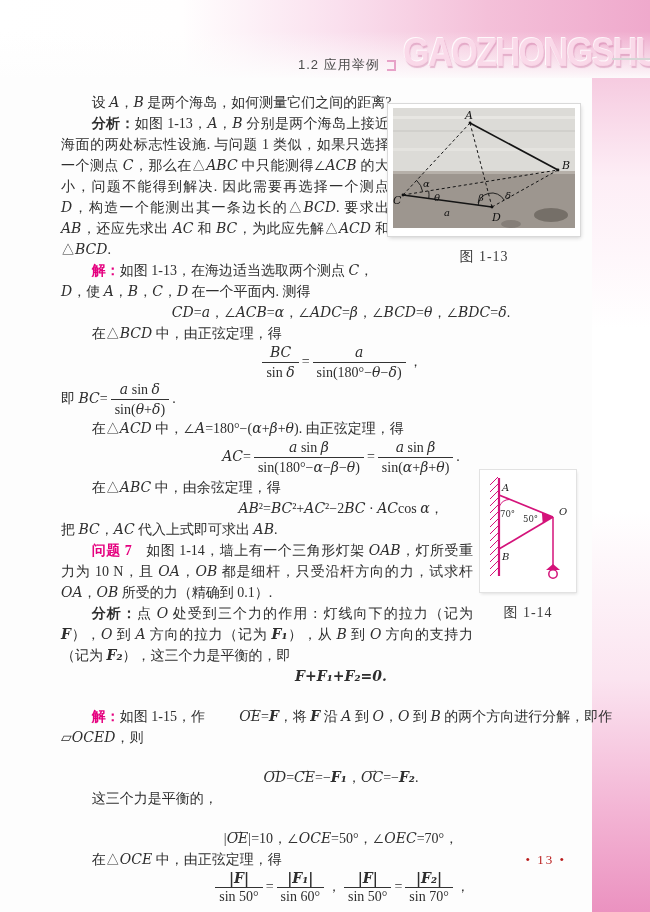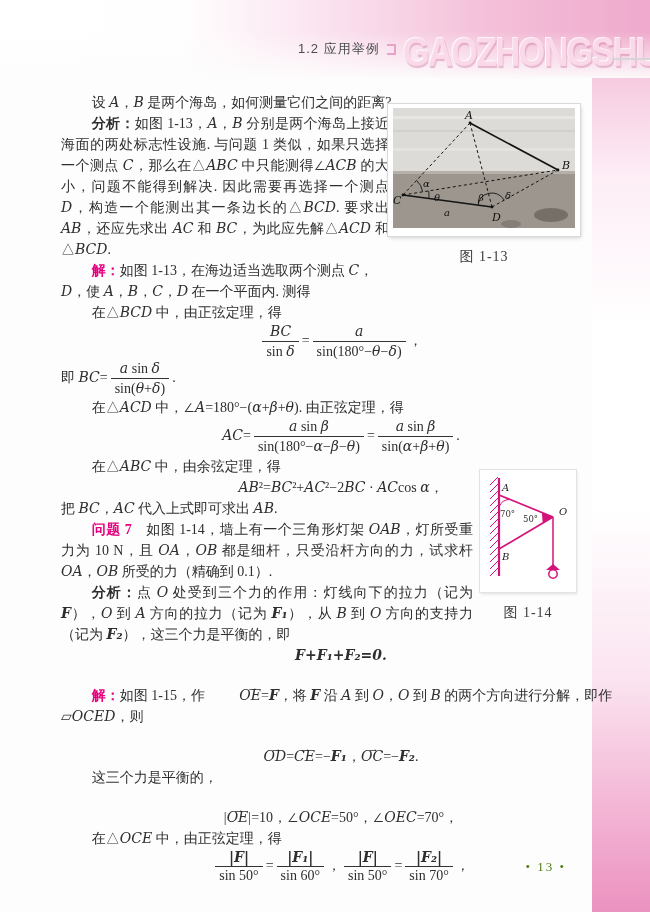--- a/index.html
+++ b/index.html
@@ -9,21 +9,21 @@
   
   .header-band{position:absolute;top:0;left:0;right:0;height:78px;
     background:
       linear-gradient(to bottom, rgba(255,255,255,0) 0%, rgba(255,255,255,0) 40%, rgba(253,253,253,0.95) 100%),
       linear-gradient(to right, #ffffff 0%, #fffefe 28%, #fae0ee 52%, #f4c0d9 75%, #efa9cc 100%);}
   .watermark{position:absolute;top:30px;left:403px;white-space:nowrap;
     font-family:"Liberation Sans",sans-serif;font-weight:800;font-size:40px;letter-spacing:-2px;
     color:rgba(250,215,232,0.95);
     text-shadow:-1px -1px 0 rgba(255,255,255,0.85), 1px 2px 1px rgba(203,120,165,0.45);
     transform:scaleX(0.86);transform-origin:left center;}
-  .section-row{position:absolute;top:40px;left:298px;display:flex;align-items:center;gap:7px;}
+  .section-row{position:absolute;top:56px;left:298px;display:flex;align-items:center;gap:7px;}
   .section-label{font-size:13px;color:#4c4c4c;letter-spacing:1px;font-family:"Liberation Sans",sans-serif;}
   .section-square{display:inline-block;width:7px;height:7px;border:2px solid #e7a2c8;border-left:none;}
   .header-rule{position:absolute;top:58px;left:612px;width:38px;height:2px;background:#d6d6d6;}
 
   
   .right-strip{position:absolute;top:78px;right:0;width:58px;bottom:0;
     background:linear-gradient(to bottom,#f6cbe0 0%,#fdeef6 12%,#ffffff 30%,#ffffff 52%,#fbe4f0 72%,#f3b4d4 88%,#eb92c0 100%);}
 
   
   .content{position:absolute;left:61px;top:92px;width:560px;font-size:14px;line-height:21px;
@@ -48,21 +48,21 @@
   .frac .num{display:block;padding:0 4px 1px;border-bottom:1px solid #333;}
   .frac .den{display:block;padding:1px 4px 0;}
 
   
   .fig13{position:absolute;left:388px;top:104px;width:192px;z-index:3;text-align:center;}
   .photo{background:#fff;padding:4px;box-shadow:0 0 0 1px #d9d9d9, 1px 2px 4px rgba(0,0,0,0.18);}
   .figcap{font-size:14px;color:#3a3a3a;margin-top:12px;letter-spacing:1px;}
   .fig14{position:absolute;left:480px;top:470px;width:96px;z-index:3;text-align:center;}
   .diagram{background:#fff;padding:3px;box-shadow:0 0 0 1px #e2e2e2, 1px 2px 3px rgba(0,0,0,0.12);}
 
-  .pagenum{position:absolute;right:84px;bottom:37px;font-size:13px;color:#4d7c0f;letter-spacing:2px;z-index:2;}
+  .pagenum{position:absolute;right:84px;bottom:44px;font-size:13px;color:#b91c1c;letter-spacing:2px;z-index:2;}
 
   svg text{font-family:"DejaVu Serif",serif;}
   .ptlabel{font-style:italic;font-size:11px;fill:#111;}
   .ptlabel14{font-style:italic;font-size:10px;fill:#222;}
   .anglabel{font-style:italic;font-size:10px;fill:#111;}
   .deglabel{font-size:8.5px;fill:#333;}
 </style>
 </head>
 <body>
 
@@ -81,20 +81,21 @@
 
   <div class="content">
 
     <p class="indent mathify">设 <i>A</i>，<i>B</i> 是两个海岛，如何测量它们之间的距离?</p>
 
     <p class="indent analysis1"><span class="label-strong">分析：</span><span class="mathify">如图 1-13，<i>A</i>，<i>B</i> 分别是两个海岛上接近海面的两处标志性设施. 与问题 1 类似，如果只选择一个测点 <i>C</i>，那么在△<i>ABC</i> 中只能测得∠<i>ACB</i> 的大小，问题不能得到解决. 因此需要再选择一个测点 <i>D</i>，构造一个能测出其一条边长的△<i>BCD</i>. 要求出 <i>AB</i>，还应先求出 <i>AC</i> 和 <i>BC</i>，为此应先解△<i>ACD</i> 和△<i>BCD</i>.</span></p>
 
     <p class="indent solve1l1"><span class="label-pink">解：</span><span class="mathify">如图 1-13，在海边适当选取两个测点 <i>C</i>，</span></p>
     <p class="mathify"><i>D</i>，使 <i>A</i>，<i>B</i>，<i>C</i>，<i>D</i> 在一个平面内. 测得</p>
 
+    <p class="eqc mathify"><i>CD</i>=<i>a</i>，∠<i>ACB</i>=<i>α</i>，∠<i>ADC</i>=<i>β</i>，∠<i>BCD</i>=<i>θ</i>，∠<i>BDC</i>=<i>δ</i>.</p>
 
     <p class="indent mathify">在△<i>BCD</i> 中，由正弦定理，得</p>
 
     <p class="eqc"><span class="frac"><span class="num mathify"><i>BC</i></span><span class="den mathify">sin <i>δ</i></span></span><span>=</span><span class="frac"><span class="num mathify"><i>a</i></span><span class="den mathify">sin(180°−<i>θ</i>−<i>δ</i>)</span></span><span>，</span></p>
 
     <p><span class="mathify">即 <i>BC</i>=</span><span class="frac"><span class="num mathify"><i>a</i> sin <i>δ</i></span><span class="den mathify">sin(<i>θ</i>+<i>δ</i>)</span></span><span>.</span></p>
 
     <p class="indent mathify">在△<i>ACD</i> 中，∠<i>A</i>=180°−(<i>α</i>+<i>β</i>+<i>θ</i>). 由正弦定理，得</p>
 
     <p class="eqc"><span class="mathify"><i>AC</i>=</span><span class="frac"><span class="num mathify"><i>a</i> sin <i>β</i></span><span class="den mathify">sin(180°−<i>α</i>−<i>β</i>−<i>θ</i>)</span></span><span>=</span><span class="frac"><span class="num mathify"><i>a</i> sin <i>β</i></span><span class="den mathify">sin(<i>α</i>+<i>β</i>+<i>θ</i>)</span></span><span>.</span></p>

